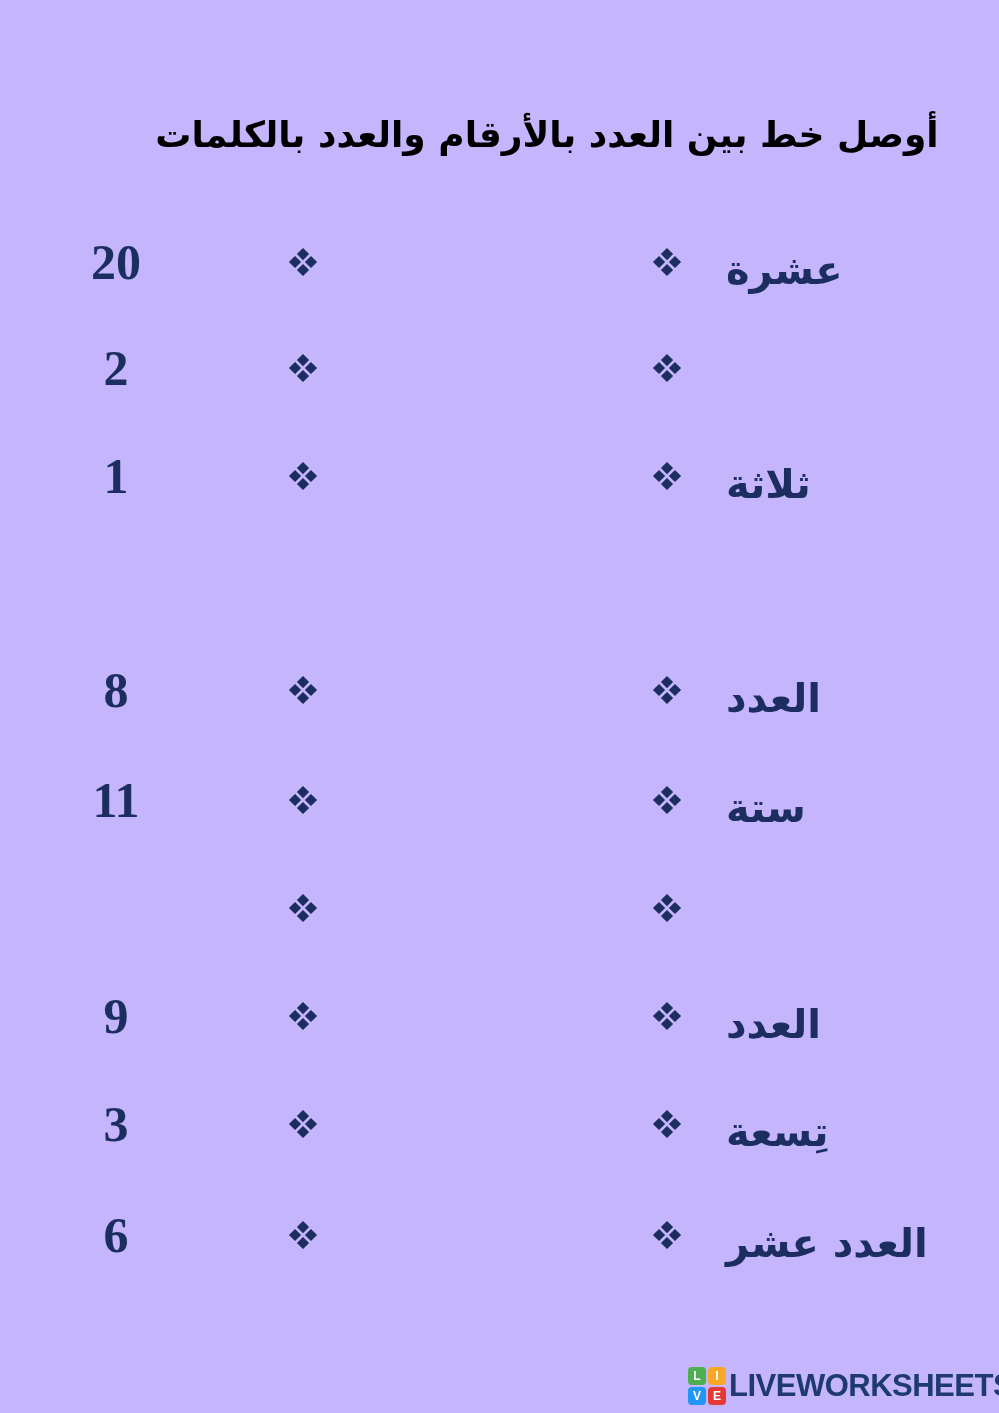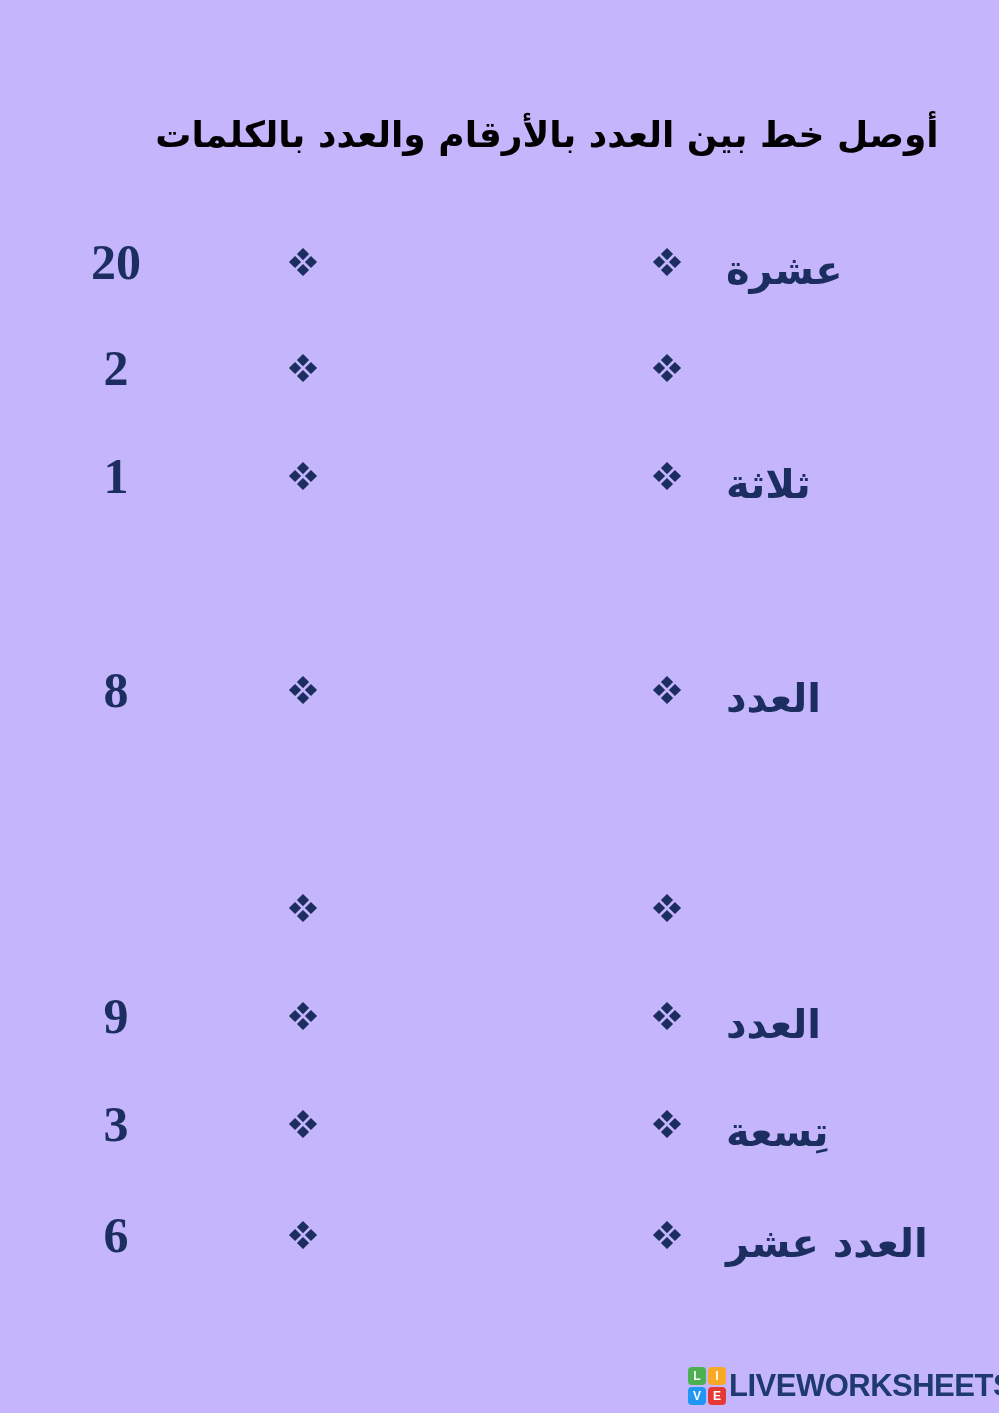--- a/index.html
+++ b/index.html
@@ -151,20 +151,30 @@
     <div class="num">8</div>
     <span class="bullet b-left"><svg viewBox="0 0 32 32" width="30" height="30">
           <path fill="currentColor" d="M16 1 22.5 7.5 16 14 9.5 7.5Z M7.5 9.5 14 16 7.5 22.5 1 16Z M24.5 9.5 31 16 24.5 22.5 18 16Z M16 18 22.5 24.5 16 31 9.5 24.5Z"></path>
         </svg></span>
     <span class="bullet b-right"><svg viewBox="0 0 32 32" width="30" height="30">
           <path fill="currentColor" d="M16 1 22.5 7.5 16 14 9.5 7.5Z M7.5 9.5 14 16 7.5 22.5 1 16Z M24.5 9.5 31 16 24.5 22.5 18 16Z M16 18 22.5 24.5 16 31 9.5 24.5Z"></path>
         </svg></span>
     <div class="word">العدد</div>
   </div>
 
+  <div class="row" style="top:760px">
+    <div class="num">11</div>
+    <span class="bullet b-left"><svg viewBox="0 0 32 32" width="30" height="30">
+          <path fill="currentColor" d="M16 1 22.5 7.5 16 14 9.5 7.5Z M7.5 9.5 14 16 7.5 22.5 1 16Z M24.5 9.5 31 16 24.5 22.5 18 16Z M16 18 22.5 24.5 16 31 9.5 24.5Z"></path>
+        </svg></span>
+    <span class="bullet b-right"><svg viewBox="0 0 32 32" width="30" height="30">
+          <path fill="currentColor" d="M16 1 22.5 7.5 16 14 9.5 7.5Z M7.5 9.5 14 16 7.5 22.5 1 16Z M24.5 9.5 31 16 24.5 22.5 18 16Z M16 18 22.5 24.5 16 31 9.5 24.5Z"></path>
+        </svg></span>
+    <div class="word">ستة</div>
+  </div>
 
   <div class="row" style="top:868px">
     <span class="bullet b-left"><svg viewBox="0 0 32 32" width="30" height="30">
           <path fill="currentColor" d="M16 1 22.5 7.5 16 14 9.5 7.5Z M7.5 9.5 14 16 7.5 22.5 1 16Z M24.5 9.5 31 16 24.5 22.5 18 16Z M16 18 22.5 24.5 16 31 9.5 24.5Z"></path>
         </svg></span>
     <span class="bullet b-right"><svg viewBox="0 0 32 32" width="30" height="30">
           <path fill="currentColor" d="M16 1 22.5 7.5 16 14 9.5 7.5Z M7.5 9.5 14 16 7.5 22.5 1 16Z M24.5 9.5 31 16 24.5 22.5 18 16Z M16 18 22.5 24.5 16 31 9.5 24.5Z"></path>
         </svg></span>
   </div>
 

